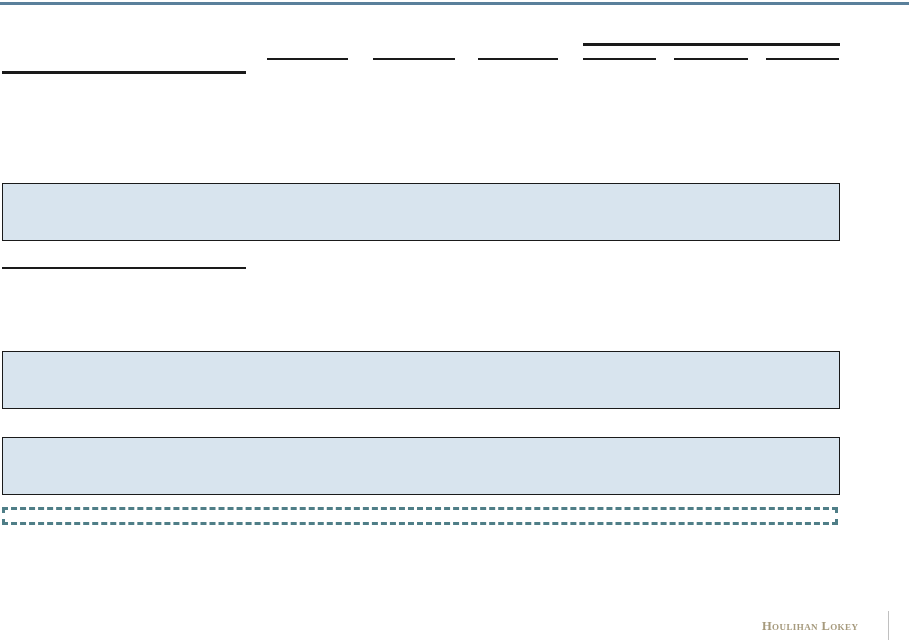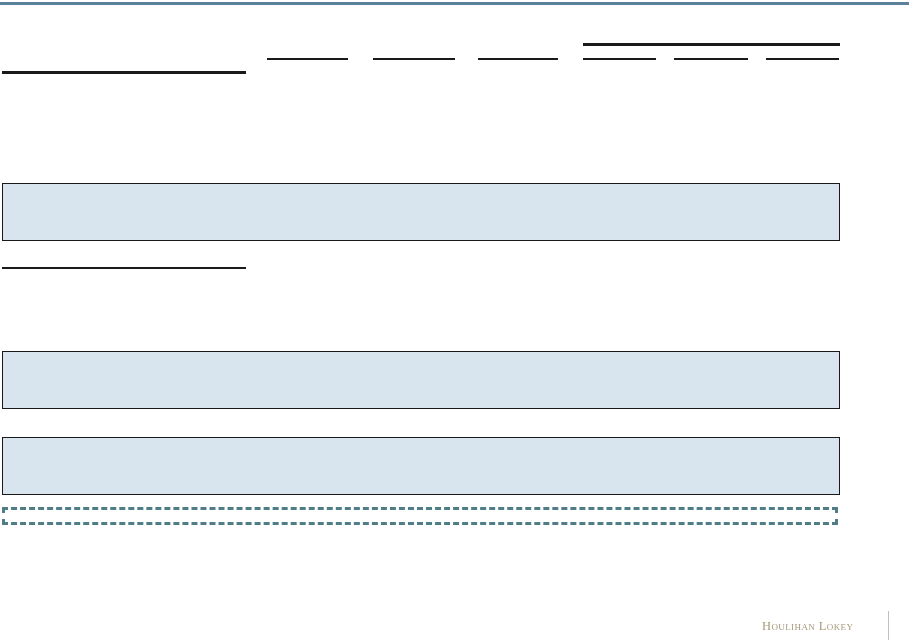--- a/index.html
+++ b/index.html
@@ -56,21 +56,21 @@
     width: 836px; height: 18px;
     border: 3px dashed var(--dashed-border);
     background: transparent;
   }
   .footer-logo {
     position: absolute;
     left: 762px; top: 618px;
     width: 88px; height: 16px;
     font-family: "Liberation Serif", serif;
     font-variant: small-caps;
-    font-weight: normal;
+    font-weight: bold;
     font-size: 12.5px;
     letter-spacing: 0.4px;
     color: var(--logo);
     text-align: right;
     white-space: nowrap;
     line-height: 16px;
   }
   .footer-separator {
     position: absolute;
     left: 888px; top: 611px;

